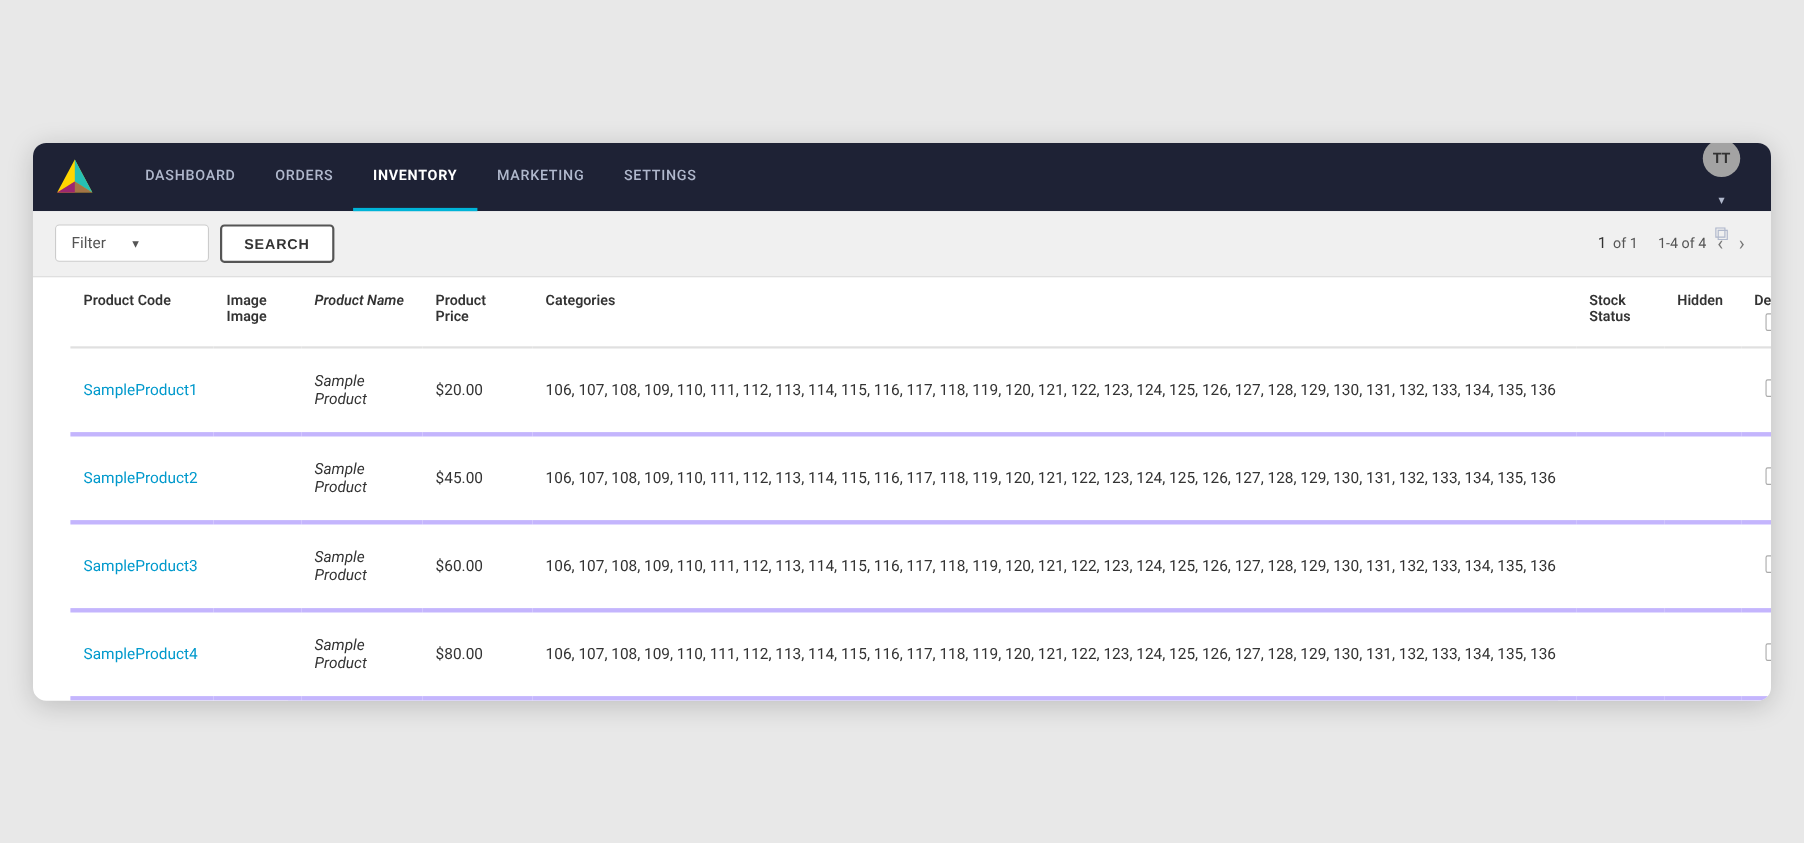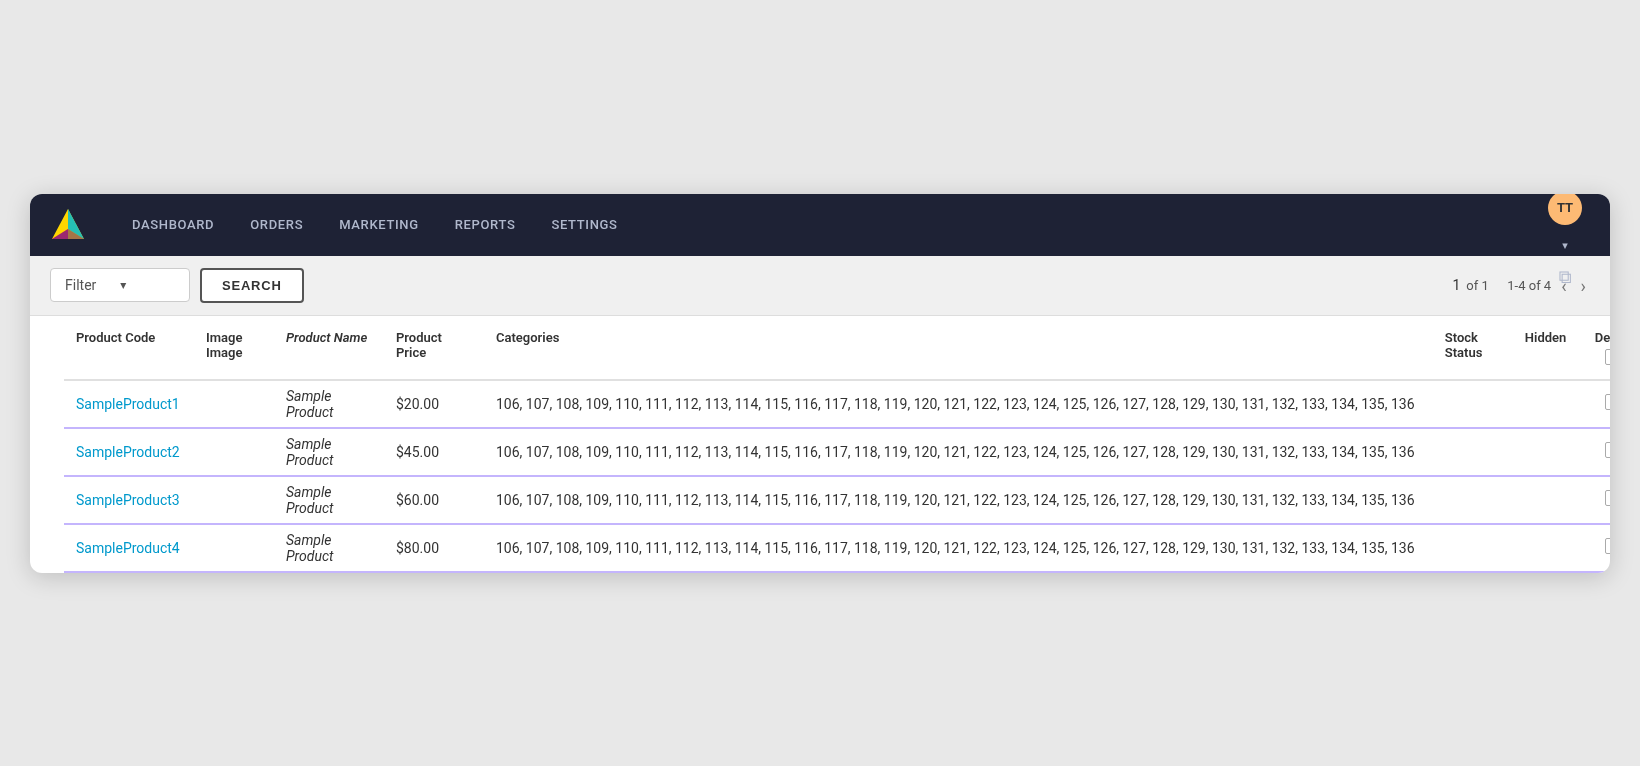--- a/index.html
+++ b/index.html
@@ -71,21 +71,21 @@
       flex-direction: column;
     }
     .nav-help {
       color: #b0b8cc;
       font-size: 13px;
       cursor: pointer;
     }
     .nav-avatar {
       width: 34px;
       height: 34px;
-      background: #fdba74;
+      background: #a3a3a3;
       border-radius: 50%;
       display: flex;
       align-items: center;
       justify-content: center;
       font-size: 13px;
       font-weight: 700;
       color: #333;
       cursor: pointer;
     }
     .nav-chevron {
@@ -257,25 +257,25 @@
     }
     .products-table th {
       padding: 14px 12px;
       text-align: left;
       font-size: 13px;
       font-weight: 600;
       color: #333;
       vertical-align: top;
     }
     .products-table td {
-      padding: 7px 12px;
+      padding: 22px 12px;
       font-size: 14px;
       color: #333;
       vertical-align: middle;
-      border-bottom: 2px solid #c4b5fd;
+      border-bottom: 4px solid #c4b5fd;
     }
     .product-link {
       color: #0099cc;
       cursor: pointer;
       font-size: 14px;
     }
     .th-delete {
       text-align: center;
     }
     .td-delete {
@@ -310,22 +310,22 @@
     <svg class="nav-logo" viewBox="0 0 36 36">
       <polygon points="18,2 34,32 2,32" fill="#FFD600"></polygon>
       <polygon points="18,2 34,32 18,22" fill="#00BCD4" opacity="0.85"></polygon>
       <polygon points="2,32 18,32 18,22" fill="#E91E63" opacity="0.85"></polygon>
       <polygon points="18,22 34,32 2,32" fill="#4A148C" opacity="0.5"></polygon>
     </svg>
 
     <div class="nav-items">
       <div class="nav-item">DASHBOARD</div>
       <div class="nav-item">ORDERS</div>
+      <div class="nav-item active">INVENTORY</div>
       <div class="nav-item">MARKETING</div>
-      <div class="nav-item">REPORTS</div>
       <div class="nav-item">SETTINGS</div>
     </div>
 
     <div class="nav-right">
       <span class="nav-help">Get Help</span>
       <div class="nav-avatar">TT</div>
       <span class="nav-chevron">▾</span>
       <span class="nav-external">⧉</span>
     </div>
   </nav>

